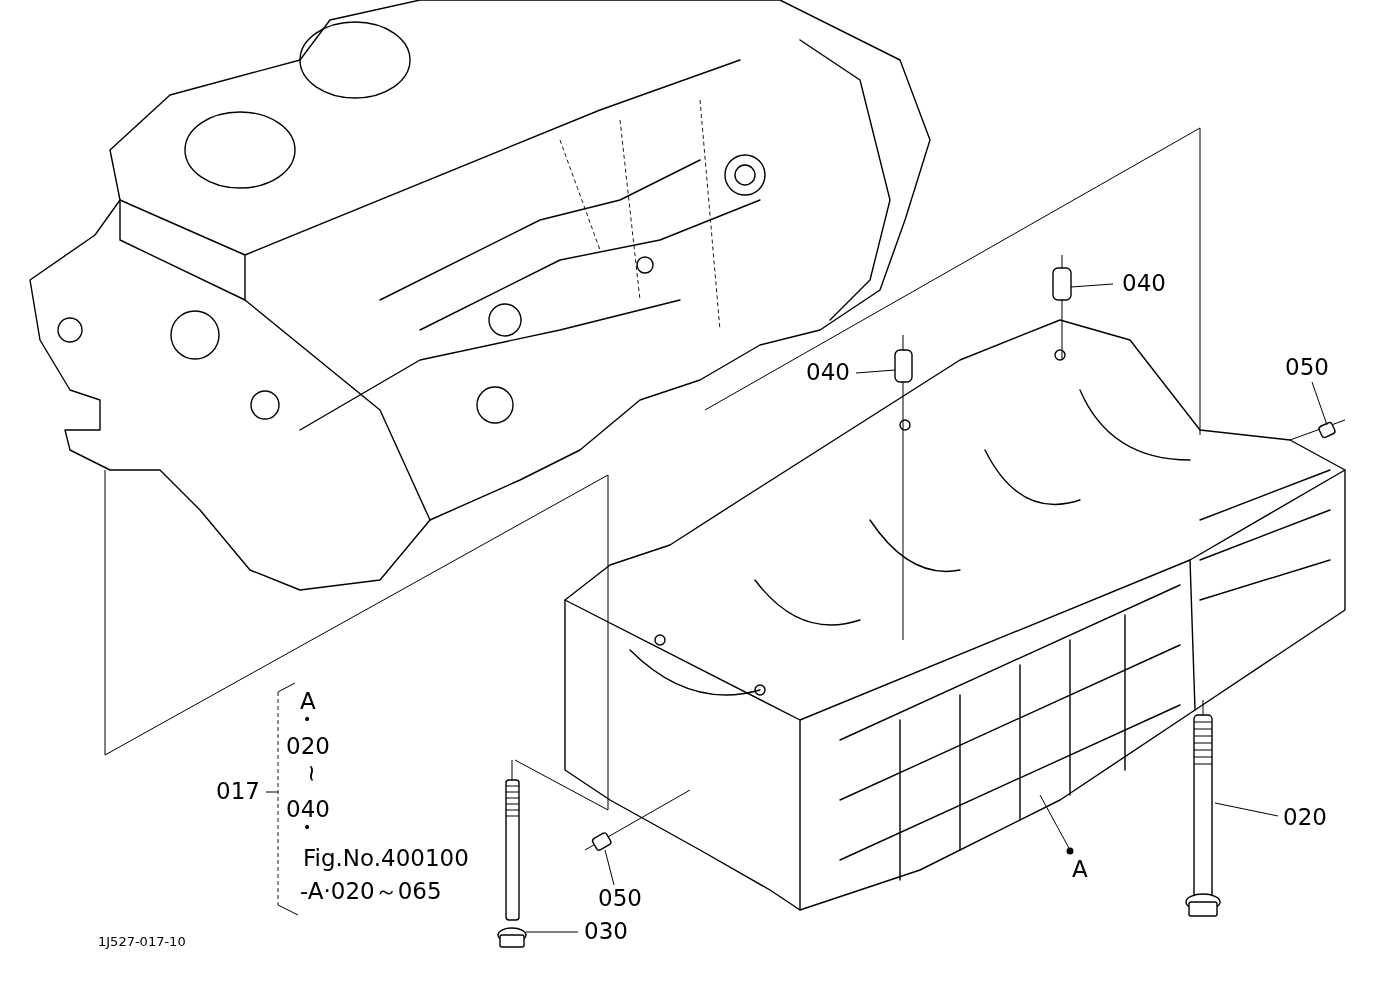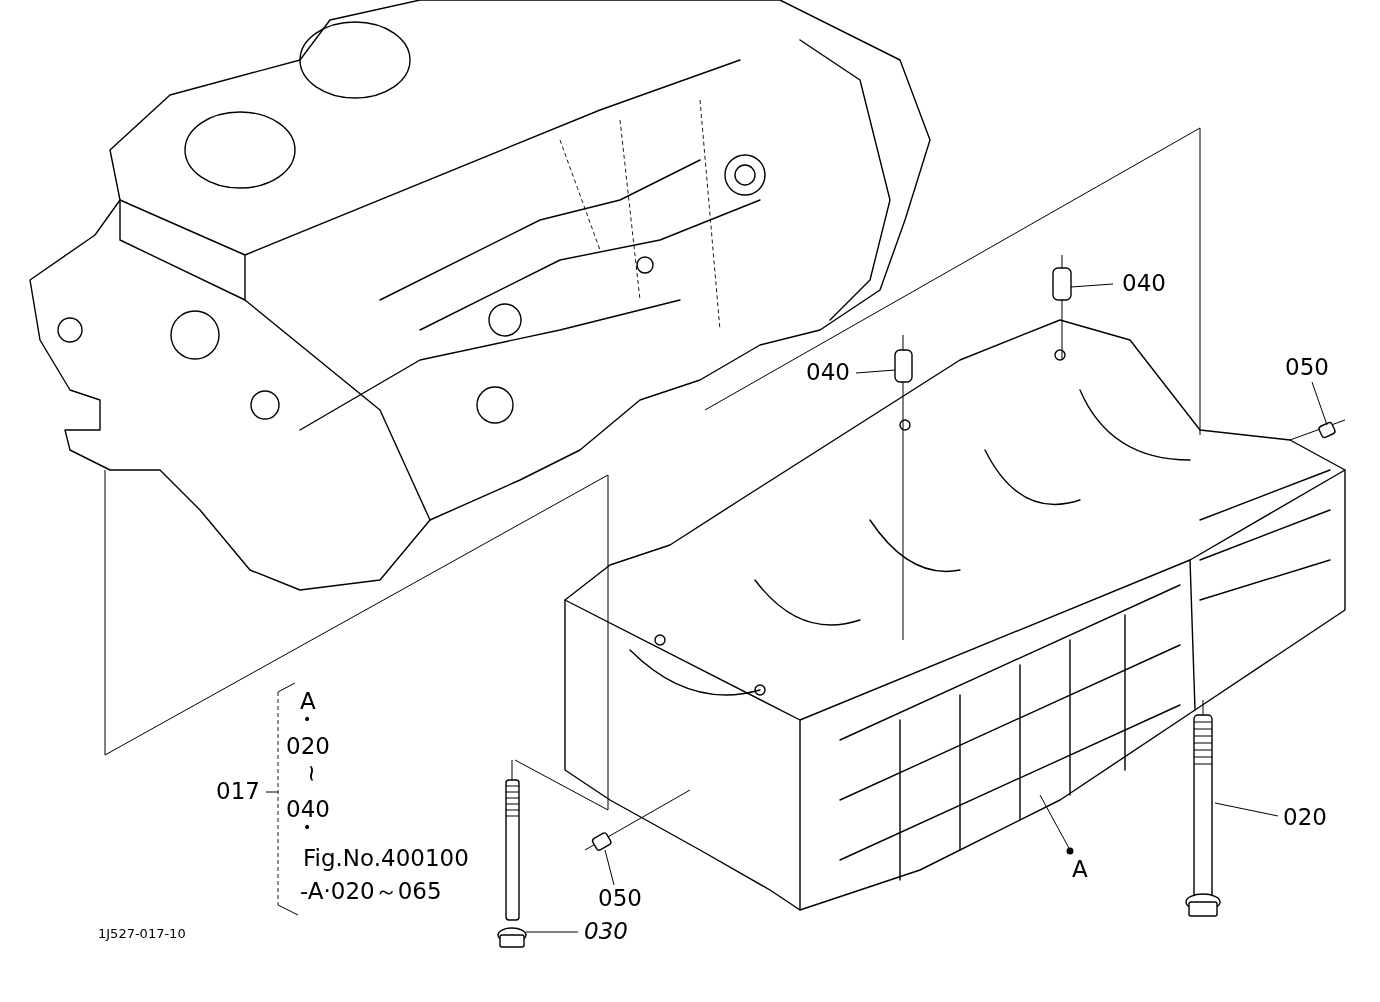--- a/index.html
+++ b/index.html
@@ -4,21 +4,21 @@
 <style>
   html, body { margin: 0; padding: 0; background: #ffffff; }
   body { width: 1380px; height: 1002px; position: relative; overflow: hidden;
          font-family: "DejaVu Sans", sans-serif; color: #000; }
   svg#diagram { position: absolute; left: 0; top: 0; }
   .ln { stroke: #000; fill: none; stroke-width: 1.4; stroke-linejoin: round; stroke-linecap: round; }
   .thin { stroke: #000; fill: none; stroke-width: 1; }
   .hid { stroke: #000; fill: none; stroke-width: 0.9; stroke-dasharray: 4 3; }
   .part { stroke: #000; fill: #fff; stroke-width: 1.4; }
   .lbl { position: absolute; font-family: "DejaVu Sans", sans-serif; font-size: 23px; line-height: 1; white-space: nowrap; }
-  .sm { position: absolute; font-family: "DejaVu Sans", sans-serif; font-size: 13px; white-space: nowrap; }
+  .sm { position: absolute; font-family: "DejaVu Sans", sans-serif; font-size: 13px; white-space: nowrap; margin-top: 8px; }
 </style>
 </head>
 <body>
 
 <svg id="diagram" width="1380" height="1002" viewBox="0 0 1380 1002">
 
   <g>
     <path class="ln" d="M110 150 L170 95 L300 60 L330 20 L420 0 L780 0 L900 60 L930 140 L905 220 L880 290 L820 330 L760 345 L700 380 L640 400 L580 450 L520 480 L430 520 L380 580 L300 590 L250 570 L200 510 L160 470 L110 470 L70 450 L65 430 L100 430 L100 400 L70 390 L40 340 L30 280 L95 235 L120 200 Z"></path>
     <ellipse class="ln" cx="240" cy="150" rx="55" ry="38"></ellipse>
     <ellipse class="ln" cx="355" cy="60" rx="55" ry="38"></ellipse>
@@ -117,21 +117,21 @@
     <path class="thin" d="M278 905 L298 915"></path>
     <line class="thin" x1="266" y1="792" x2="278" y2="792"></line>
   </g>
 </svg>
 
 <div class="lbl" style="left:1122px;top:272px;">040</div>
 <div class="lbl" style="left:806px;top:361px;">040</div>
 <div class="lbl" style="left:1285px;top:356px;">050</div>
 <div class="lbl" style="left:598px;top:887px;">050</div>
 <div class="lbl" style="left:1283px;top:806px;">020</div>
-<div class="lbl" style="left:584px;top:920px;font-style:italic;">030</div>
+<div class="lbl" style="left:584px;top:920px;">030</div>
 <div class="lbl" style="left:1072px;top:858px;">A</div>
 <div class="lbl" style="left:216px;top:780px;">017</div>
 
 <div>
   <div class="lbl" style="left:300px;top:690px;">A</div>
   <div class="lbl" style="left:303px;top:712px;font-size:14px;">•</div>
   <div class="lbl" style="left:286px;top:735px;">020</div>
   <div class="lbl" style="left:302px;top:762px;transform:rotate(90deg);">~</div>
   <div class="lbl" style="left:286px;top:798px;">040</div>
   <div class="lbl" style="left:303px;top:820px;font-size:14px;">•</div>

